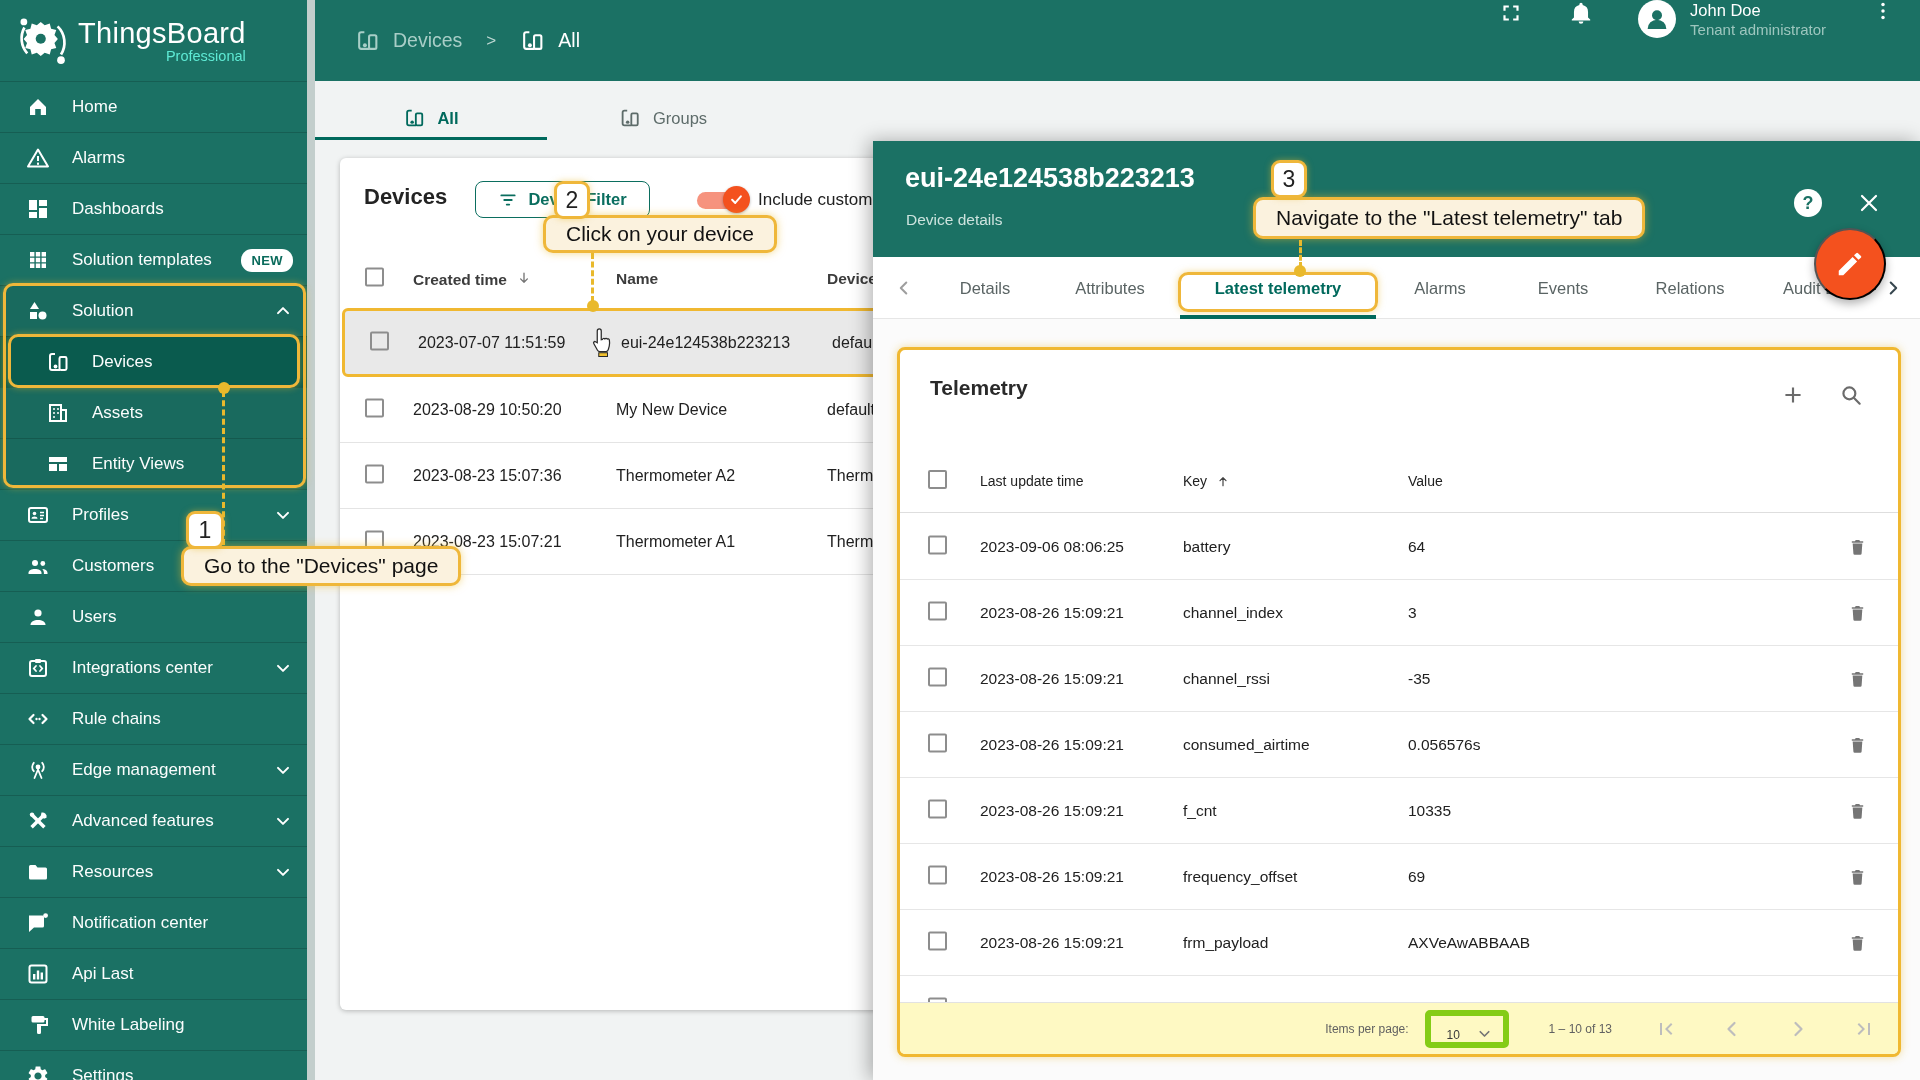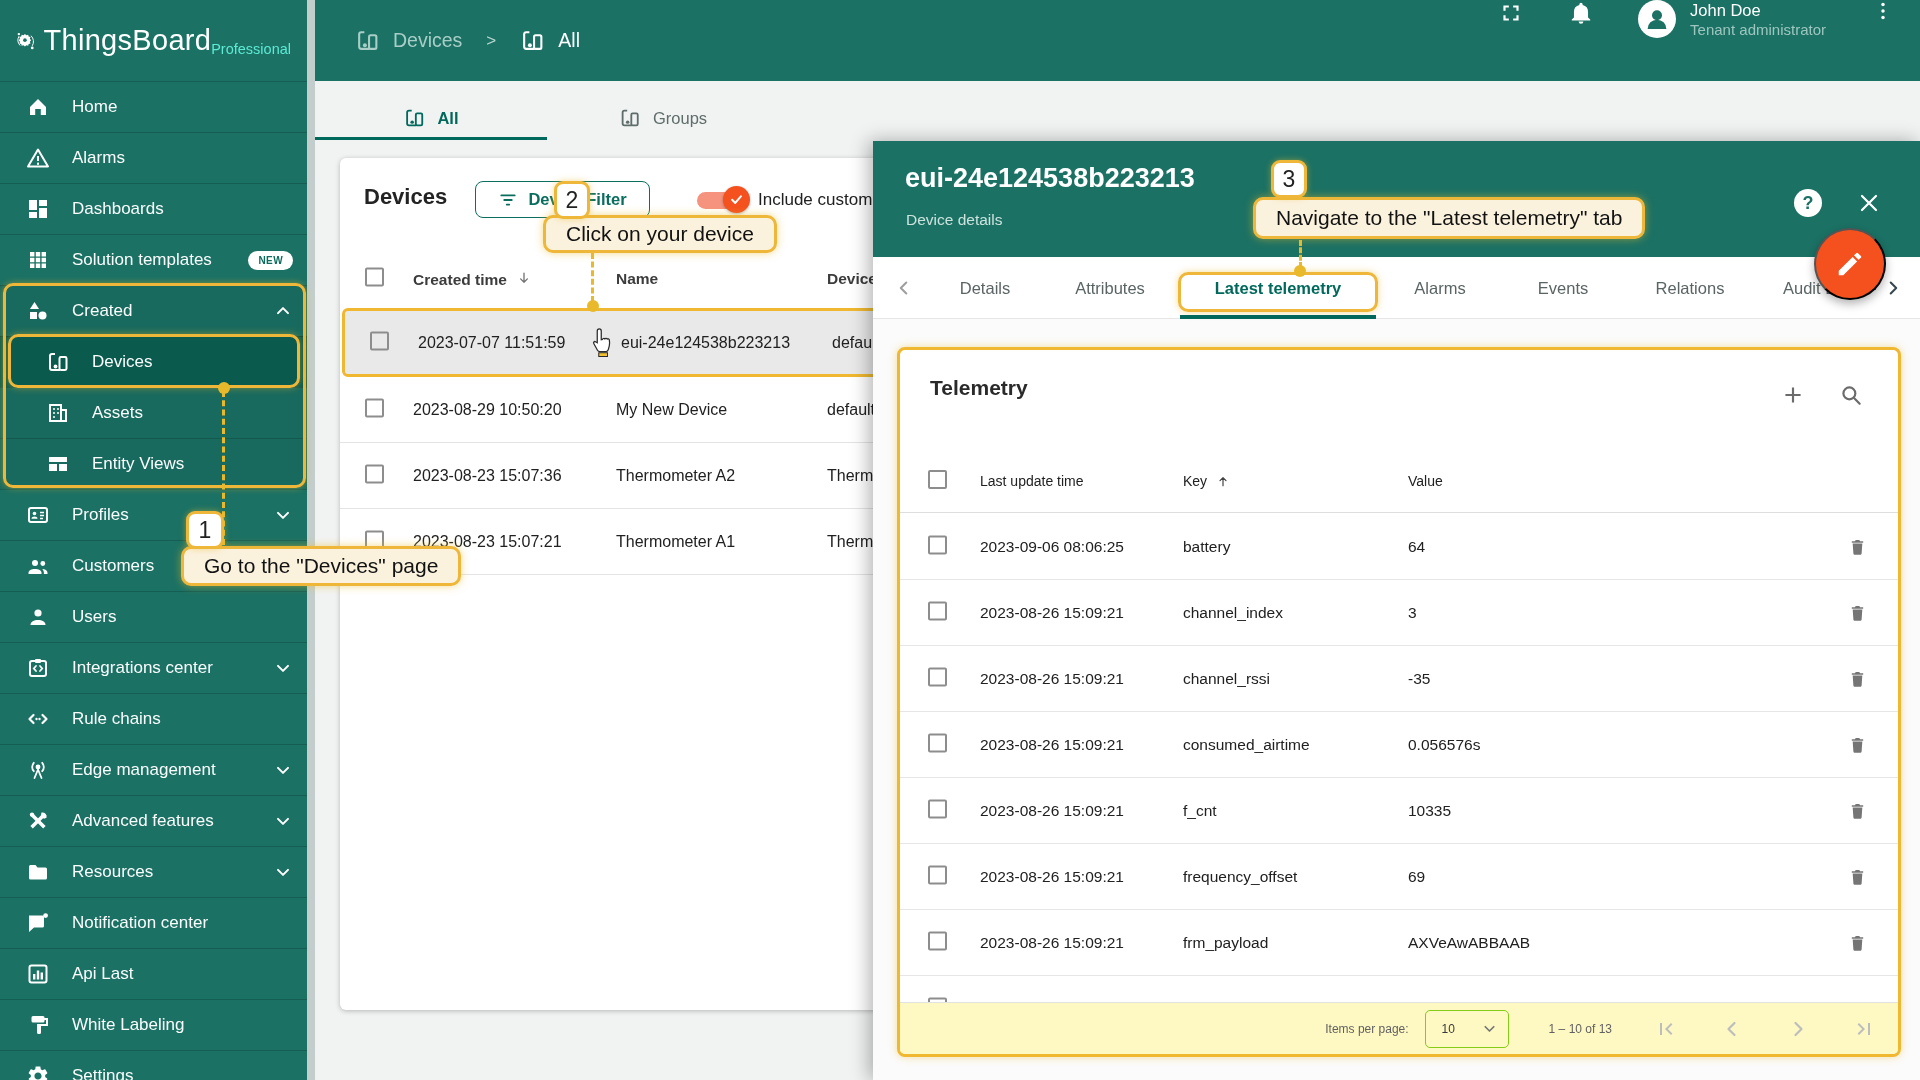--- a/index.html
+++ b/index.html
@@ -20,30 +20,30 @@
   .tico{width:26px;height:26px;color:#fff}
   .avatar{width:38px;height:38px;border-radius:50%;background:#fff;display:flex;align-items:center;justify-content:center;margin-left:44px}
   .userblock{margin-left:14px;margin-right:46px;line-height:1.25}
   .uname{color:#fff;font-size:16.5px}
   .urole{color:#9DC6BE;font-size:15px}
 
   
   .sidebar{position:absolute;left:0;top:0;width:307px;height:1080px;background:#1B7164;z-index:6}
   .logo{height:81px;display:flex;align-items:center;padding:0 16px;color:#fff}
   .logo-ic{width:54px;height:54px;margin-right:8px;color:#fff}
-  .logo-txt{display:flex;flex-direction:row;align-items:flex-end}
+  .logo-txt{display:flex;flex-direction:column;align-items:flex-end}
   .logo-name{font-size:29px;letter-spacing:.3px}
   .logo-ed{font-size:14.5px;color:#5eead4;margin-top:-2px}
   .nav-item{height:51px;display:flex;align-items:center;padding:0 14px 0 26px;border-top:1px solid rgba(0,0,0,.16);color:#FBFDFD;font-size:17px;cursor:pointer}
   .nav-item .nic{width:24px;height:24px;margin-right:22px;flex:none;color:#fff}
   .nav-item.sub{padding-left:46px}
   .nav-item.group{background:rgba(0,0,0,.06)}
   .nav-item.active{background:#0A5B4E}
   .nchev{width:20px;height:20px;margin-left:auto;color:#fff}
-  .new-badge{margin-left:auto;background:#fff;color:#0B6B5C;font-size:10px;font-weight:bold;padding:4px 10px;border-radius:11px;letter-spacing:.4px}
+  .new-badge{margin-left:auto;background:#fff;color:#0B6B5C;font-size:13px;font-weight:bold;padding:4px 10px;border-radius:11px;letter-spacing:.4px}
   .scrollstrip{position:absolute;left:307px;top:0;width:8px;height:1080px;background:#C3CECC;z-index:7}
 
   
   .mtab{position:absolute;top:96px;height:44px;transform:translateX(-50%);display:flex;align-items:center;gap:12px;font-size:16.5px;z-index:2;cursor:pointer}
   .mtab .cic{width:22px;height:22px}
   .mtab.on{color:#00695C;font-weight:bold}
   .mtab.off{color:#5E6C6A}
   .mtab-line{position:absolute;left:315px;top:137px;width:232px;height:3px;background:#00695C;z-index:2}
 
   
@@ -81,21 +81,21 @@
   .tcard{position:absolute;left:24px;top:206px;width:1004px;height:710px;background:#fff;border:3px solid #F0B831;border-radius:8px;box-shadow:0 0 8px rgba(233,185,44,.45);overflow:hidden}
   .ttl{position:absolute;left:30px;top:26px;font-size:21px;color:#2A2A2A}
   .tic-btn{position:absolute;top:32px;width:26px;height:26px;color:#6B6B6B;cursor:pointer}
   .tele-head{position:absolute;left:0;top:100px;width:100%;height:63px;border-bottom:1px solid #DEDEDE}
   .tele-head span{font-weight:normal;color:#212121;font-size:14px}
   .t-check{left:28px}.t-time{left:80px}.t-key{left:283px}.t-val{left:508px}
   .tele-rows{position:absolute;left:0;top:164px;width:100%;height:496px;overflow:hidden}
   .trow{position:relative;height:66px;border-bottom:1px solid #E6E6E6;font-size:15.5px;color:#212121}
   .trash{position:absolute;right:30px;top:50%;transform:translateY(-50%);width:21px;height:21px;color:#757575;cursor:pointer}
   .pgbar{position:absolute;left:0;bottom:0;width:100%;height:52px;border-top:1px solid #E2E2E2;display:flex;align-items:center;justify-content:flex-end;color:#616161;font-size:12px;background:#fef9c3}
-  .pp-select{display:flex;align-items:center;justify-content:space-between;width:84px;height:38px;border:1px solid #84cc16;border-radius:5px;padding:0 10px 0 16px;margin:0 40px 0 16px;color:#3a3a3a;cursor:pointer}
+  .pp-select{display:flex;align-items:flex-end;justify-content:space-between;width:84px;height:38px;border:6px solid #84cc16;border-radius:5px;padding:0 10px 0 16px;margin:0 40px 0 16px;color:#3a3a3a;cursor:pointer}
   .pp-select .cic{width:17px;height:17px;color:#757575}
   .pgico{width:24px;height:24px;color:#BDBDBD;margin-left:42px;cursor:pointer}
   .pgico:last-child{margin-right:22px}
 
   
   .fab{position:absolute;left:1814px;top:228px;width:72px;height:72px;border-radius:50%;background:#F4511E;z-index:30;display:flex;align-items:center;justify-content:center;box-shadow:0 4px 10px rgba(0,0,0,.3);cursor:pointer}
   .fab .cic{width:30px;height:30px;color:#fff}
 
   
   .hl-outline{position:absolute;border:3px solid #EFB73A;border-radius:10px;box-shadow:0 0 7px rgba(233,185,44,.45);z-index:8;pointer-events:none}
@@ -417,21 +417,21 @@
         <svg class="nic">
           <use href="#i-apps"></use>
         </svg>
         <span>Solution templates</span>
         <span class="new-badge">NEW</span>
       </div>
     <div class="nav-item group">
         <svg class="nic">
           <use href="#i-entities"></use>
         </svg>
-        <span>Created</span>
+        <span>Solution</span>
         <svg class="nchev">
           <use href="#i-chev-up"></use>
         </svg>
       </div>
     <div class="nav-item sub active">
         <svg class="nic">
           <use href="#i-devices"></use>
         </svg>
         <span>Devices</span>
       </div>

